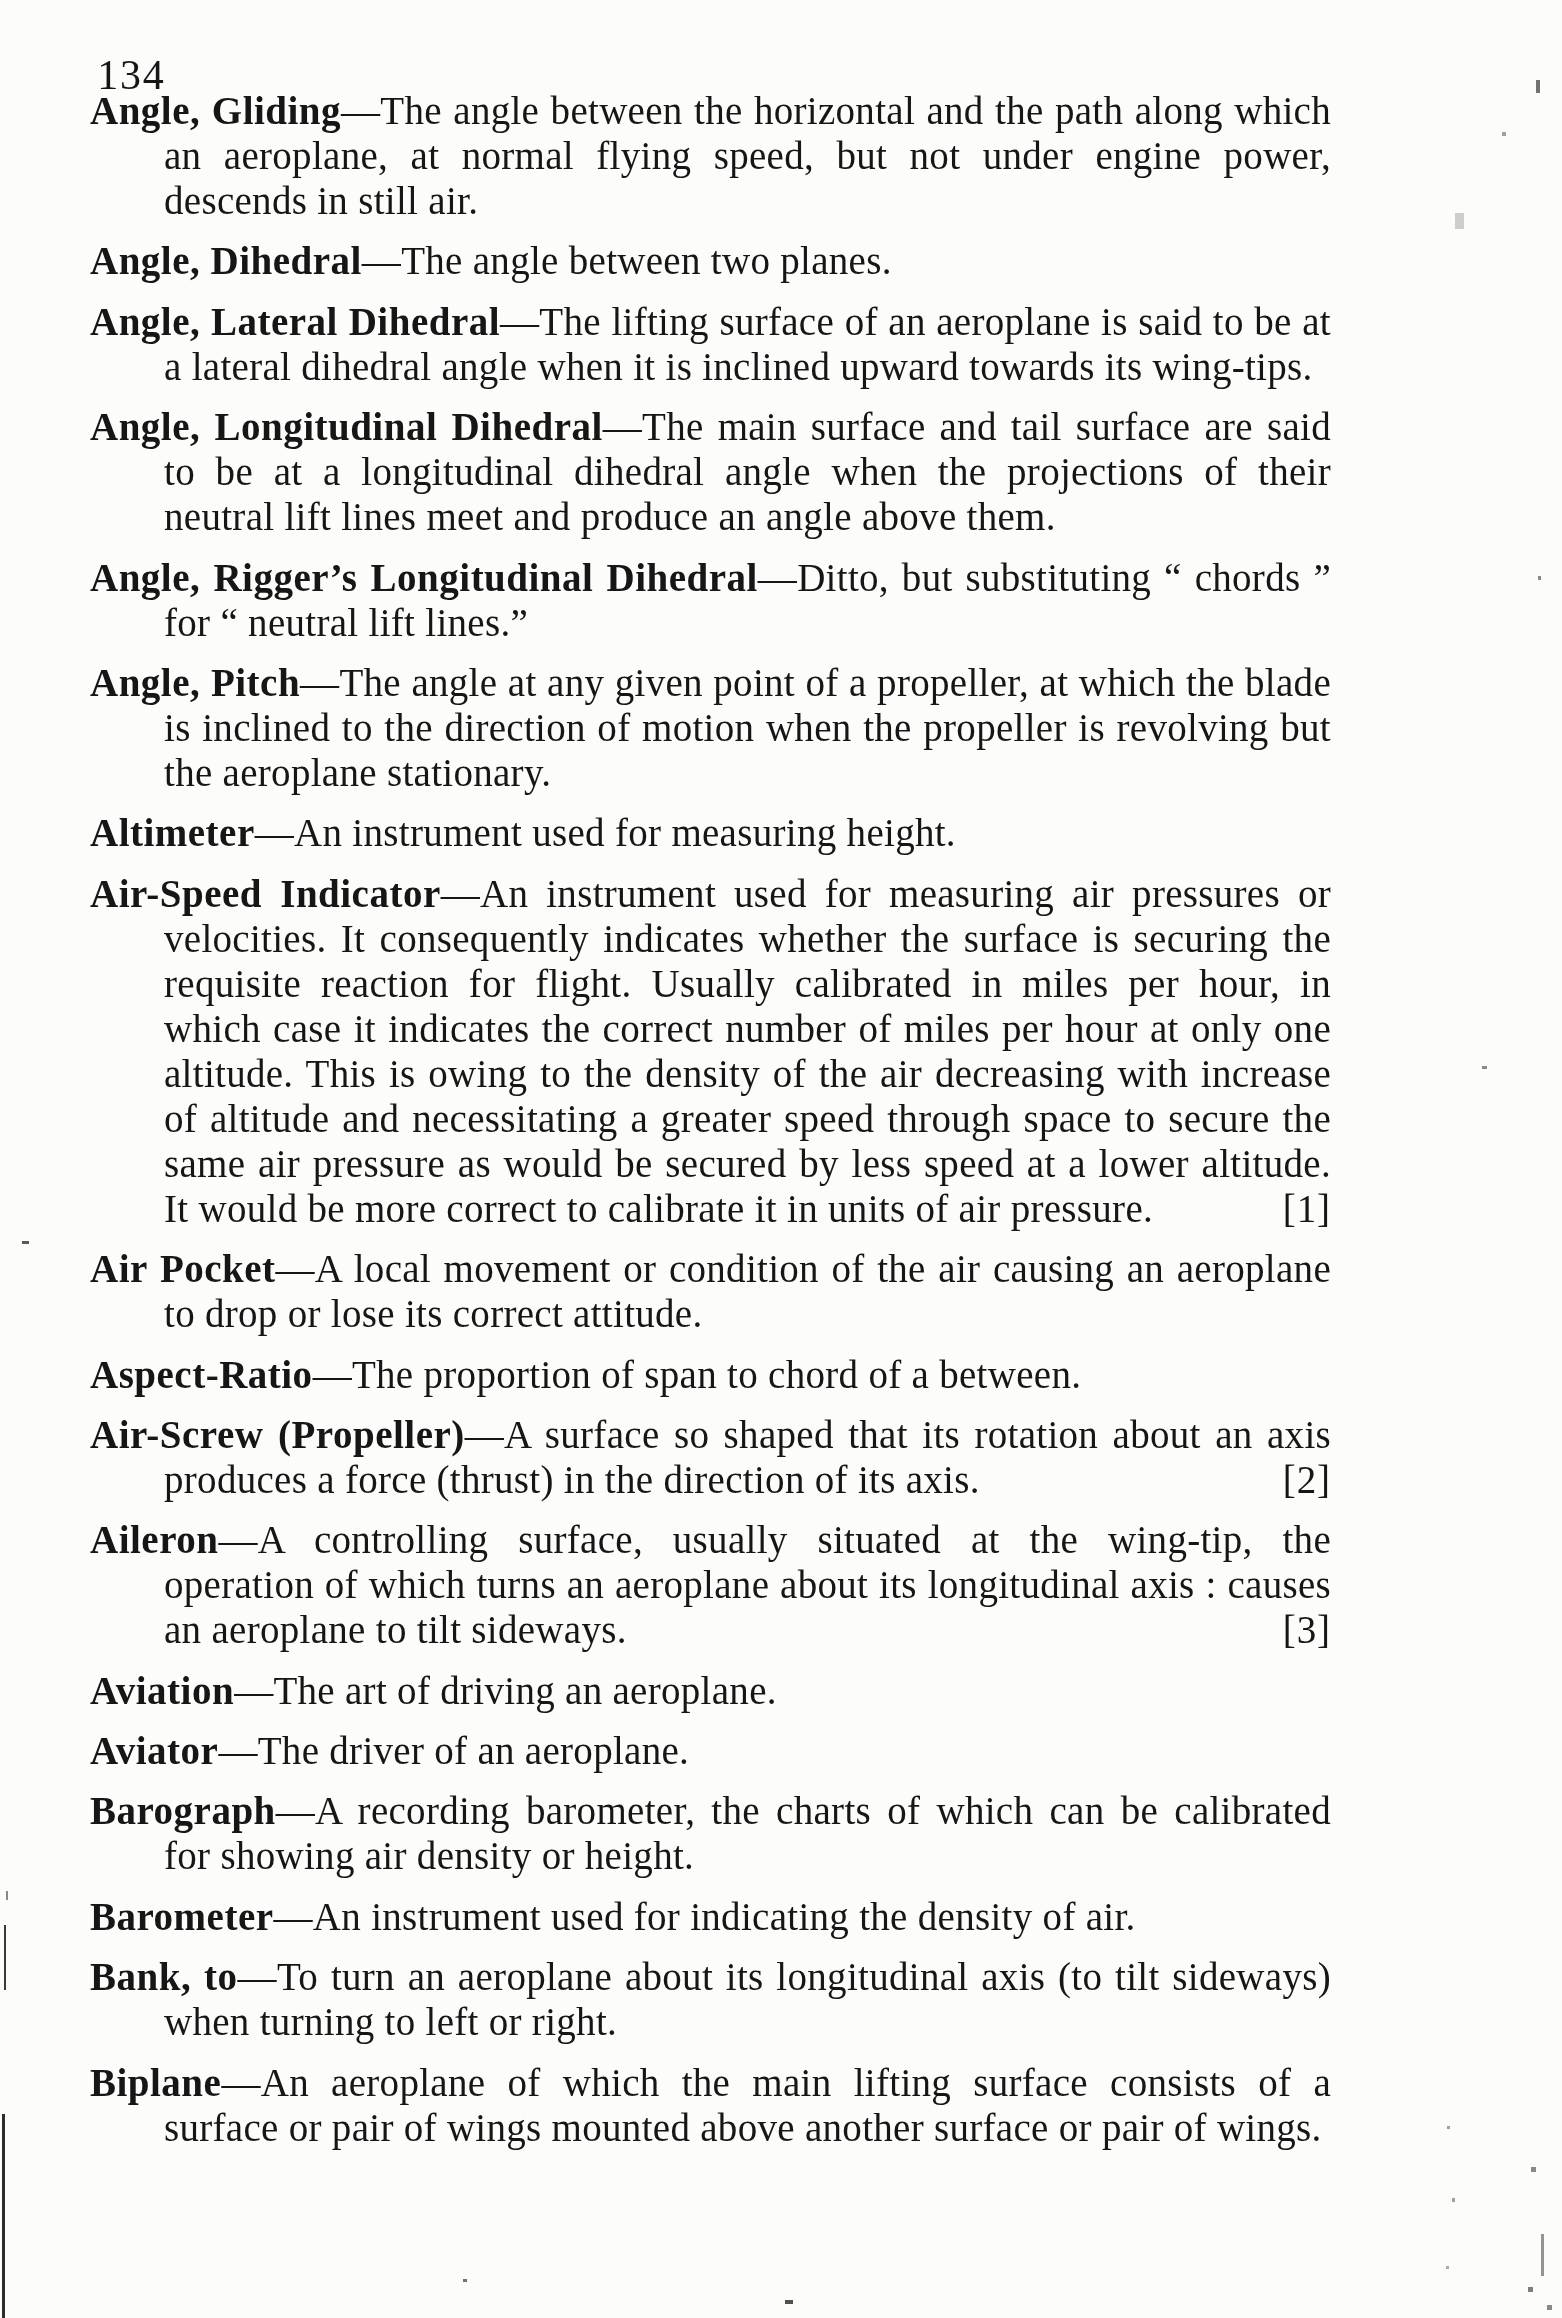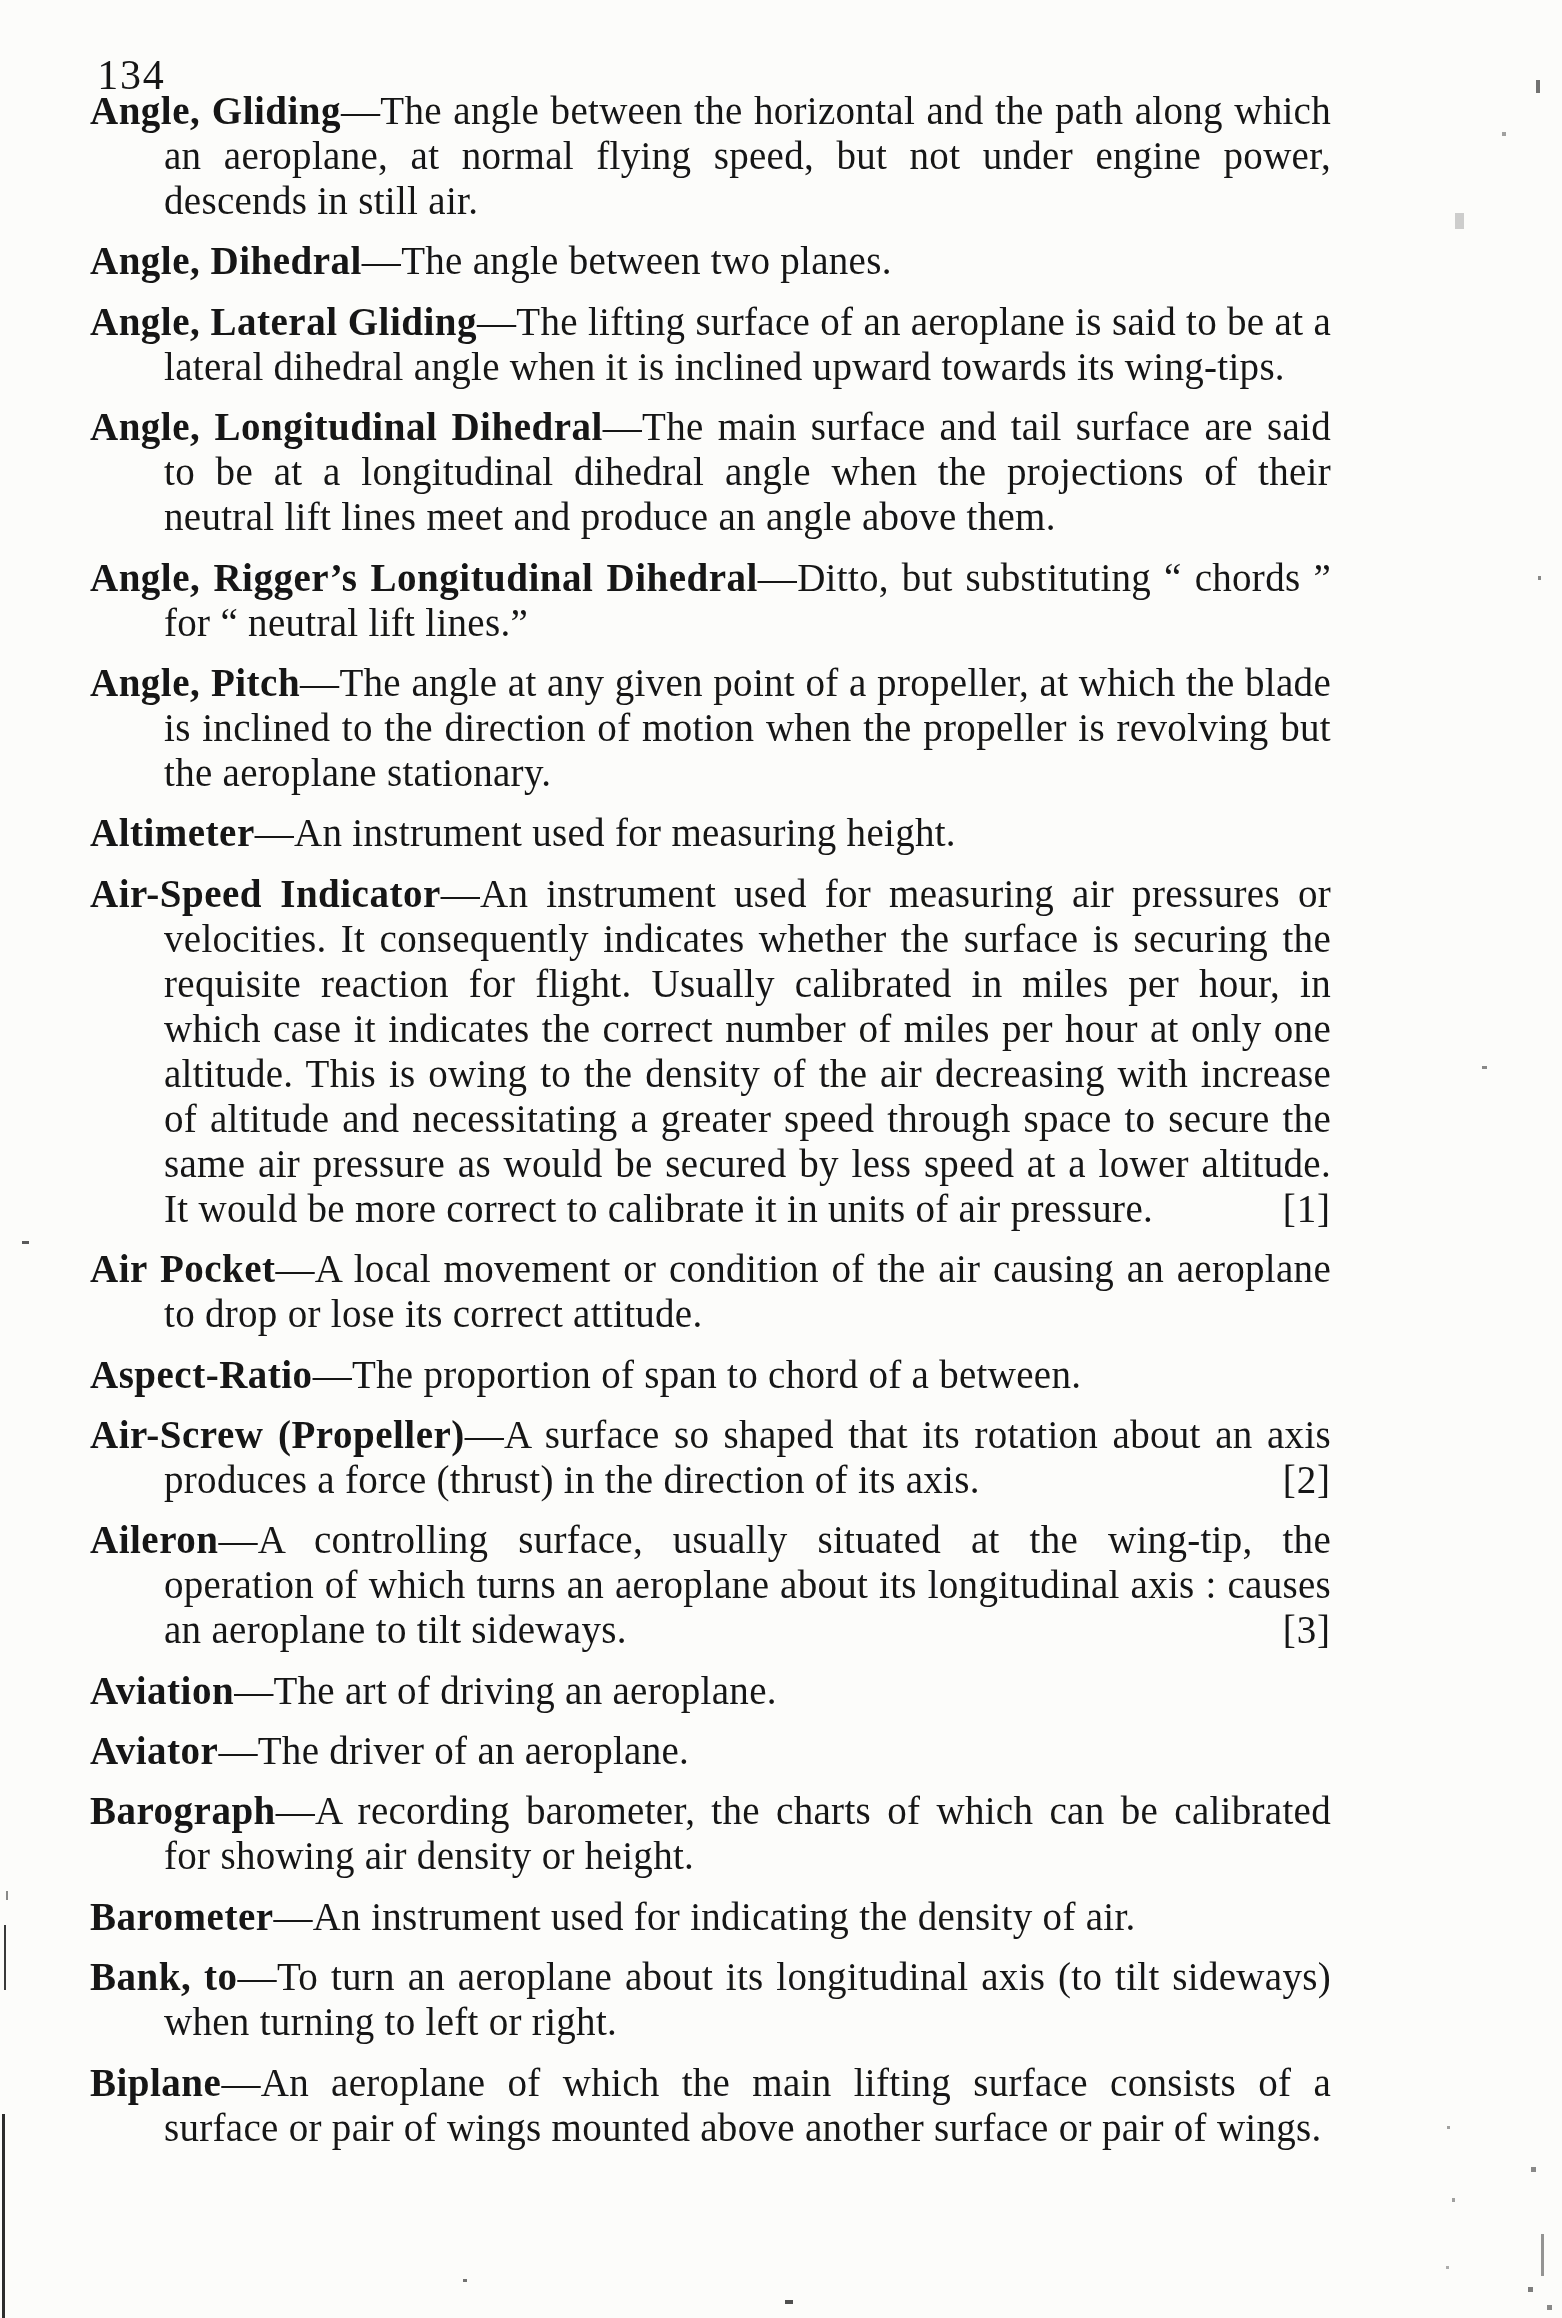--- a/index.html
+++ b/index.html
@@ -70,21 +70,21 @@
 
   <div class="pagehead">
     <span class="pagenum">134</span>
   </div>
 
   <main class="content">
     <p class="entry"><b class="term">Angle, Gliding</b><span class="def">—The angle between the horizontal and the path along which an aeroplane, at normal flying speed, but not under engine power, descends in still air.</span></p>
 
     <p class="entry"><b class="term">Angle, Dihedral</b><span class="def">—The angle between two planes.</span></p>
 
-    <p class="entry"><b class="term">Angle, Lateral Gliding</b><span class="def">—The lifting surface of an aeroplane is said to be at a lateral dihedral angle when it is inclined upward towards its wing-tips.</span></p>
+    <p class="entry"><b class="term">Angle, Lateral Dihedral</b><span class="def">—The lifting surface of an aeroplane is said to be at a lateral dihedral angle when it is inclined upward towards its wing-tips.</span></p>
 
     <p class="entry"><b class="term">Angle, Longitudinal Dihedral</b><span class="def">—The main surface and tail surface are said to be at a longitudinal dihedral angle when the projections of their neutral lift lines meet and produce an angle above them.</span></p>
 
     <p class="entry"><b class="term">Angle, Rigger’s Longitudinal Dihedral</b><span class="def">—Ditto, but substituting “ chords ” for “ neutral lift lines.”</span></p>
 
     <p class="entry"><b class="term">Angle, Pitch</b><span class="def">—The angle at any given point of a propeller, at which the blade is inclined to the direction of motion when the propeller is revolving but the aeroplane stationary.</span></p>
 
     <p class="entry"><b class="term">Altimeter</b><span class="def">—An instrument used for measuring height.</span></p>
 
     <p class="entry"><b class="term">Air-Speed Indicator</b><span class="def">—An instrument used for measuring air pressures or velocities.  It consequently indicates whether the surface is securing the requisite reaction for flight.  Usually calibrated in miles per hour, in which case it indicates the correct number of miles per hour at only one altitude.  This is owing to the density of the air decreasing with increase of altitude and necessitating a greater speed through space to secure the same air pressure as would be secured by less speed at a lower altitude.  It would be more correct to calibrate it in units of air pressure.</span><span class="figref">[1]</span></p>

